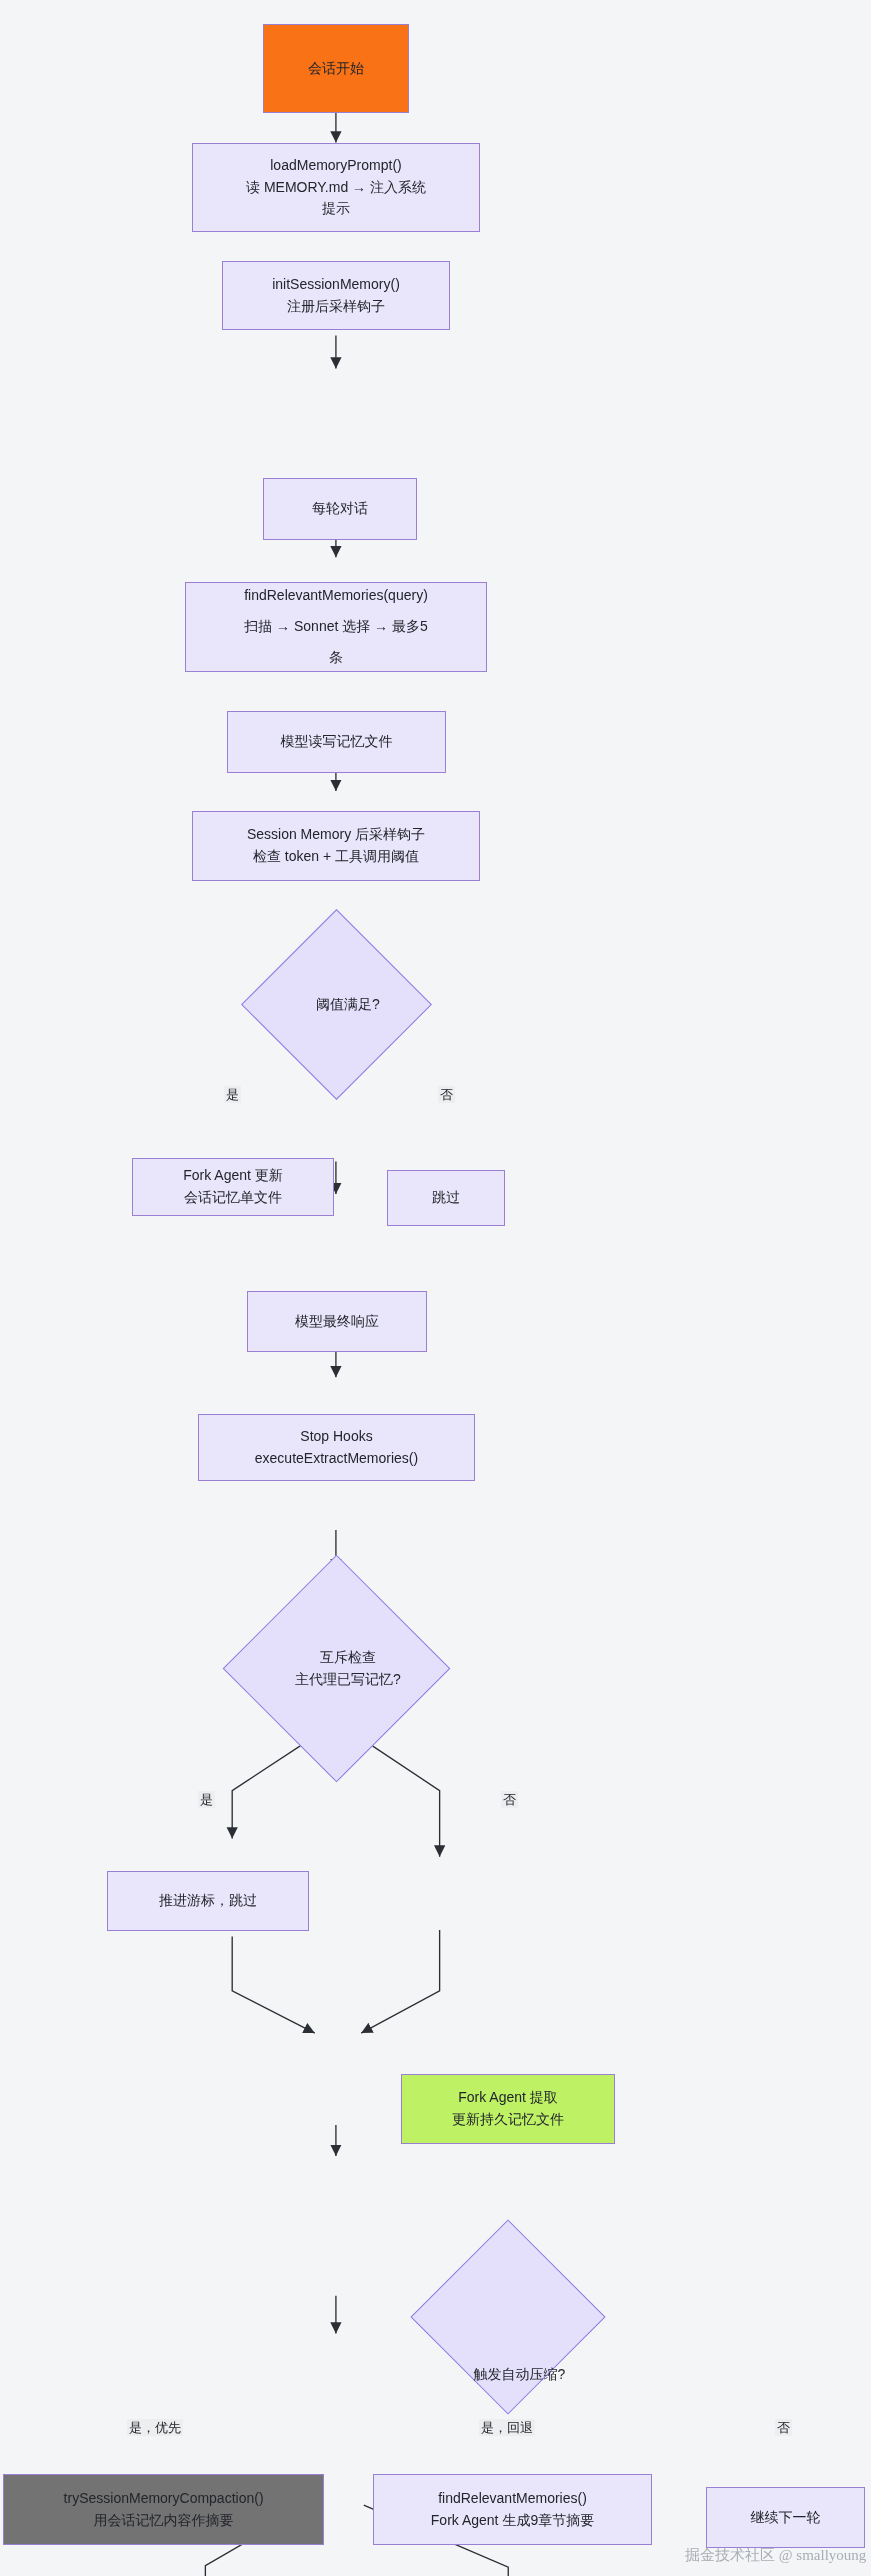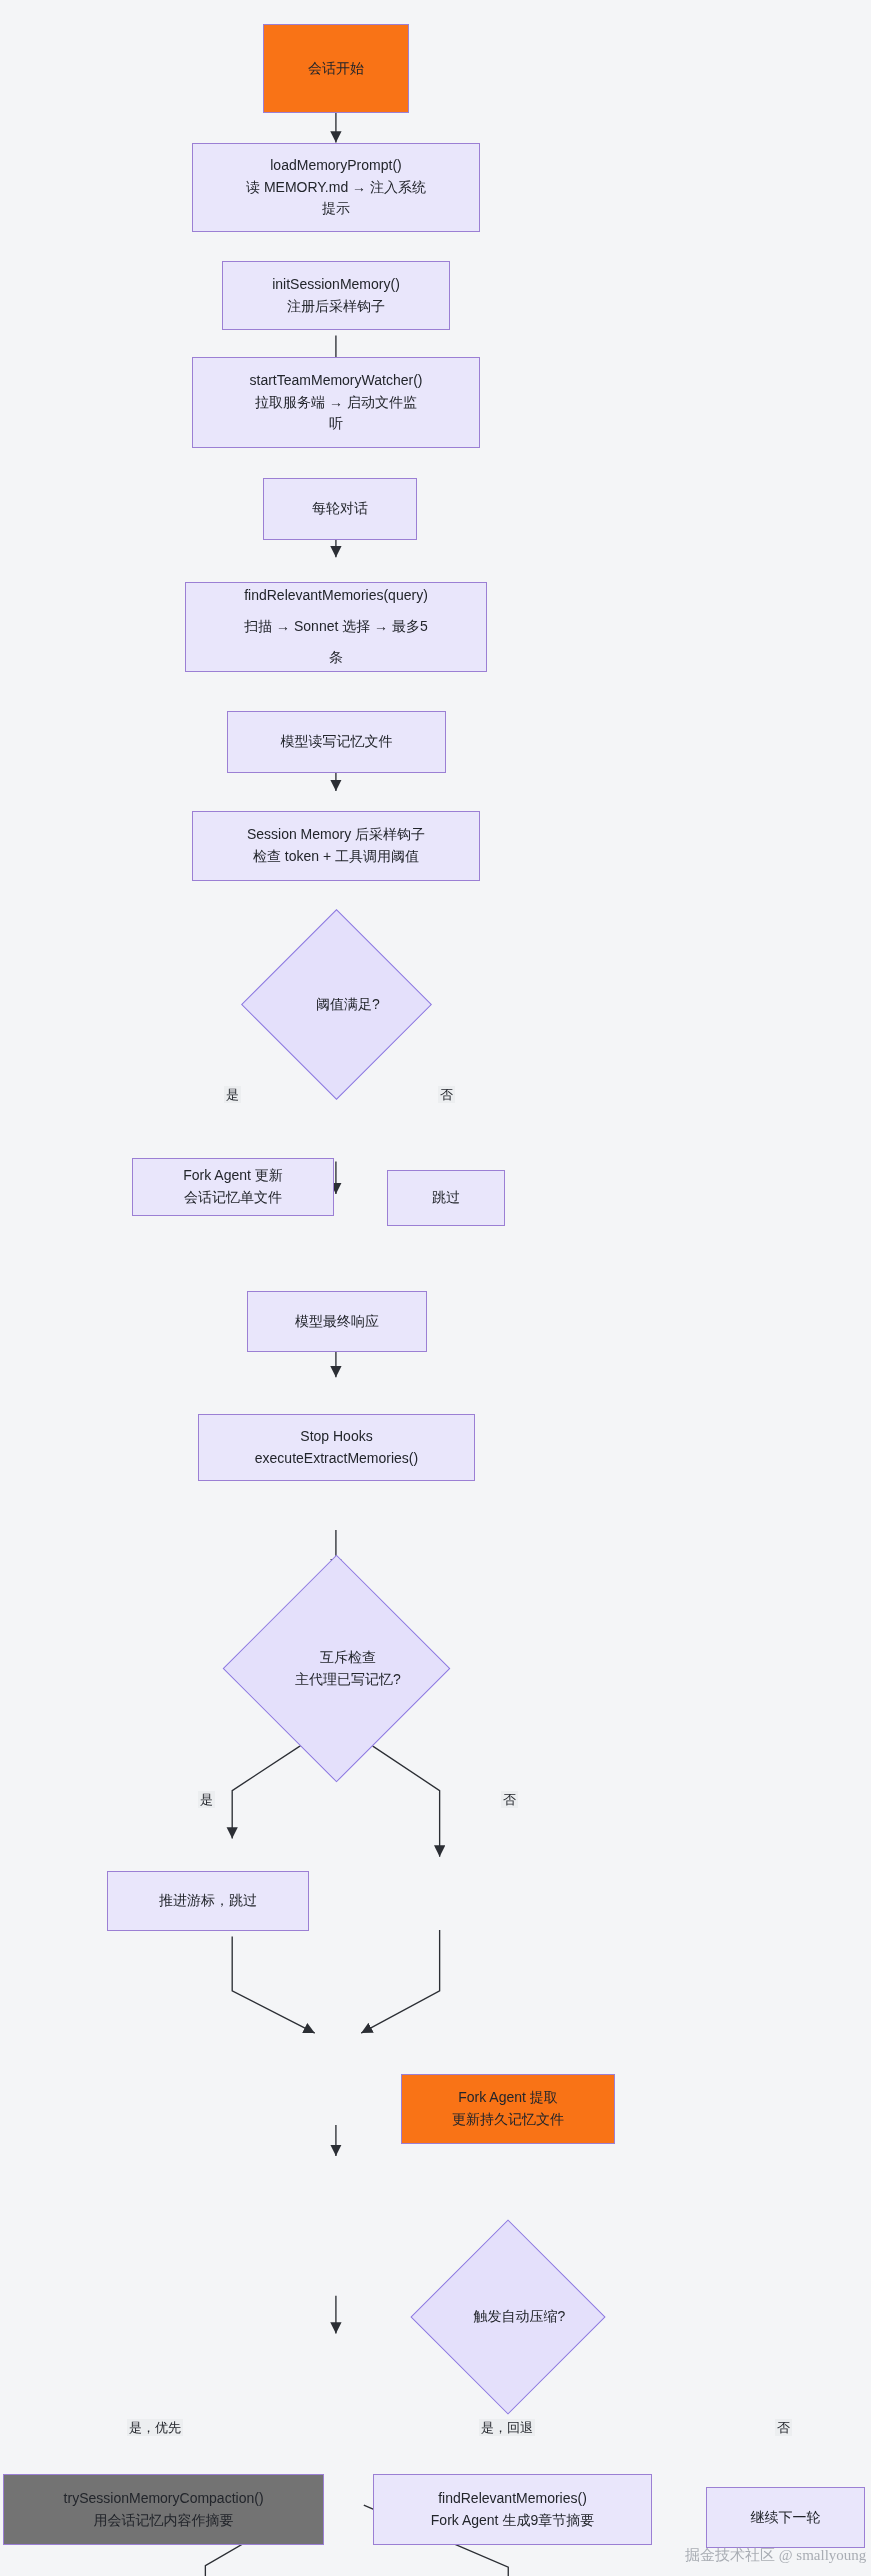--- a/index.html
+++ b/index.html
@@ -21,21 +21,21 @@
     border:1px solid #9b7fd4;
     color:#22252b;
     font-size:14px;
     line-height:1.55;
     padding:3.1px 7.2px;
   }
   .node .ln{display:block;white-space:nowrap;}
 
   .fill-purple{background:#e9e6fb;}
   .fill-blue{background:#f97316;}
-  .fill-green{background:#f97316;}
+  .fill-green{background:#bef264;}
   .fill-orange{background:#737373;}
 
   
   .diamond{
     position:absolute;
     display:flex;align-items:center;justify-content:center;
     text-align:center;
     color:#22252b;
     font-size:14px;
     line-height:1.55;
@@ -131,25 +131,20 @@
     <span class="ln">loadMemoryPrompt()</span>
     <span class="ln">读 MEMORY.md → 注入系统</span>
     <span class="ln">提示</span>
   </div>
 
   <div class="node fill-purple" style="left:222px;top:261px;width:228px;height:69px;">
     <span class="ln">initSessionMemory()</span>
     <span class="ln">注册后采样钩子</span>
   </div>
 
-  <div class="node fill-purple" style="left:192px;top:357px;width:288px;height:91px;">
-    <span class="ln">startTeamMemoryWatcher()</span>
-    <span class="ln">拉取服务端 → 启动文件监</span>
-    <span class="ln">听</span>
-  </div>
 
   <div class="node fill-purple" style="left:263px;top:478px;width:154px;height:62px;">
     <span class="ln">每轮对话</span>
   </div>
 
   <div class="node fill-purple" style="left:185px;top:582px;width:302px;height:90px;gap:9px;">
     <span class="ln">findRelevantMemories(query)</span>
     <span class="ln">扫描 → Sonnet 选择 → 最多5</span>
     <span class="ln">条</span>
   </div>
@@ -198,21 +193,21 @@
 
   <div class="node fill-purple" style="left:107px;top:1871px;width:202px;height:60px;">
     <span class="ln">推进游标，跳过</span>
   </div>
 
   <div class="node fill-green" style="left:401px;top:2074px;width:214px;height:70px;">
     <span class="ln">Fork Agent 提取</span>
     <span class="ln">更新持久记忆文件</span>
   </div>
 
-  <div class="diamond" style="left:439px;top:2248px;width:138px;height:138px;">
+  <div class="diamond" style="left:439px;top:2248px;width:138px;height:138px;align-items:flex-end;">
     <div class="dshape"></div>
     <div class="dlabel">
       <span class="ln">触发自动压缩?</span>
     </div>
   </div>
 
   <div class="node fill-orange" style="left:3.1px;top:2474px;width:321px;height:71px;">
     <span class="ln">trySessionMemoryCompaction()</span>
     <span class="ln">用会话记忆内容作摘要</span>
   </div>

